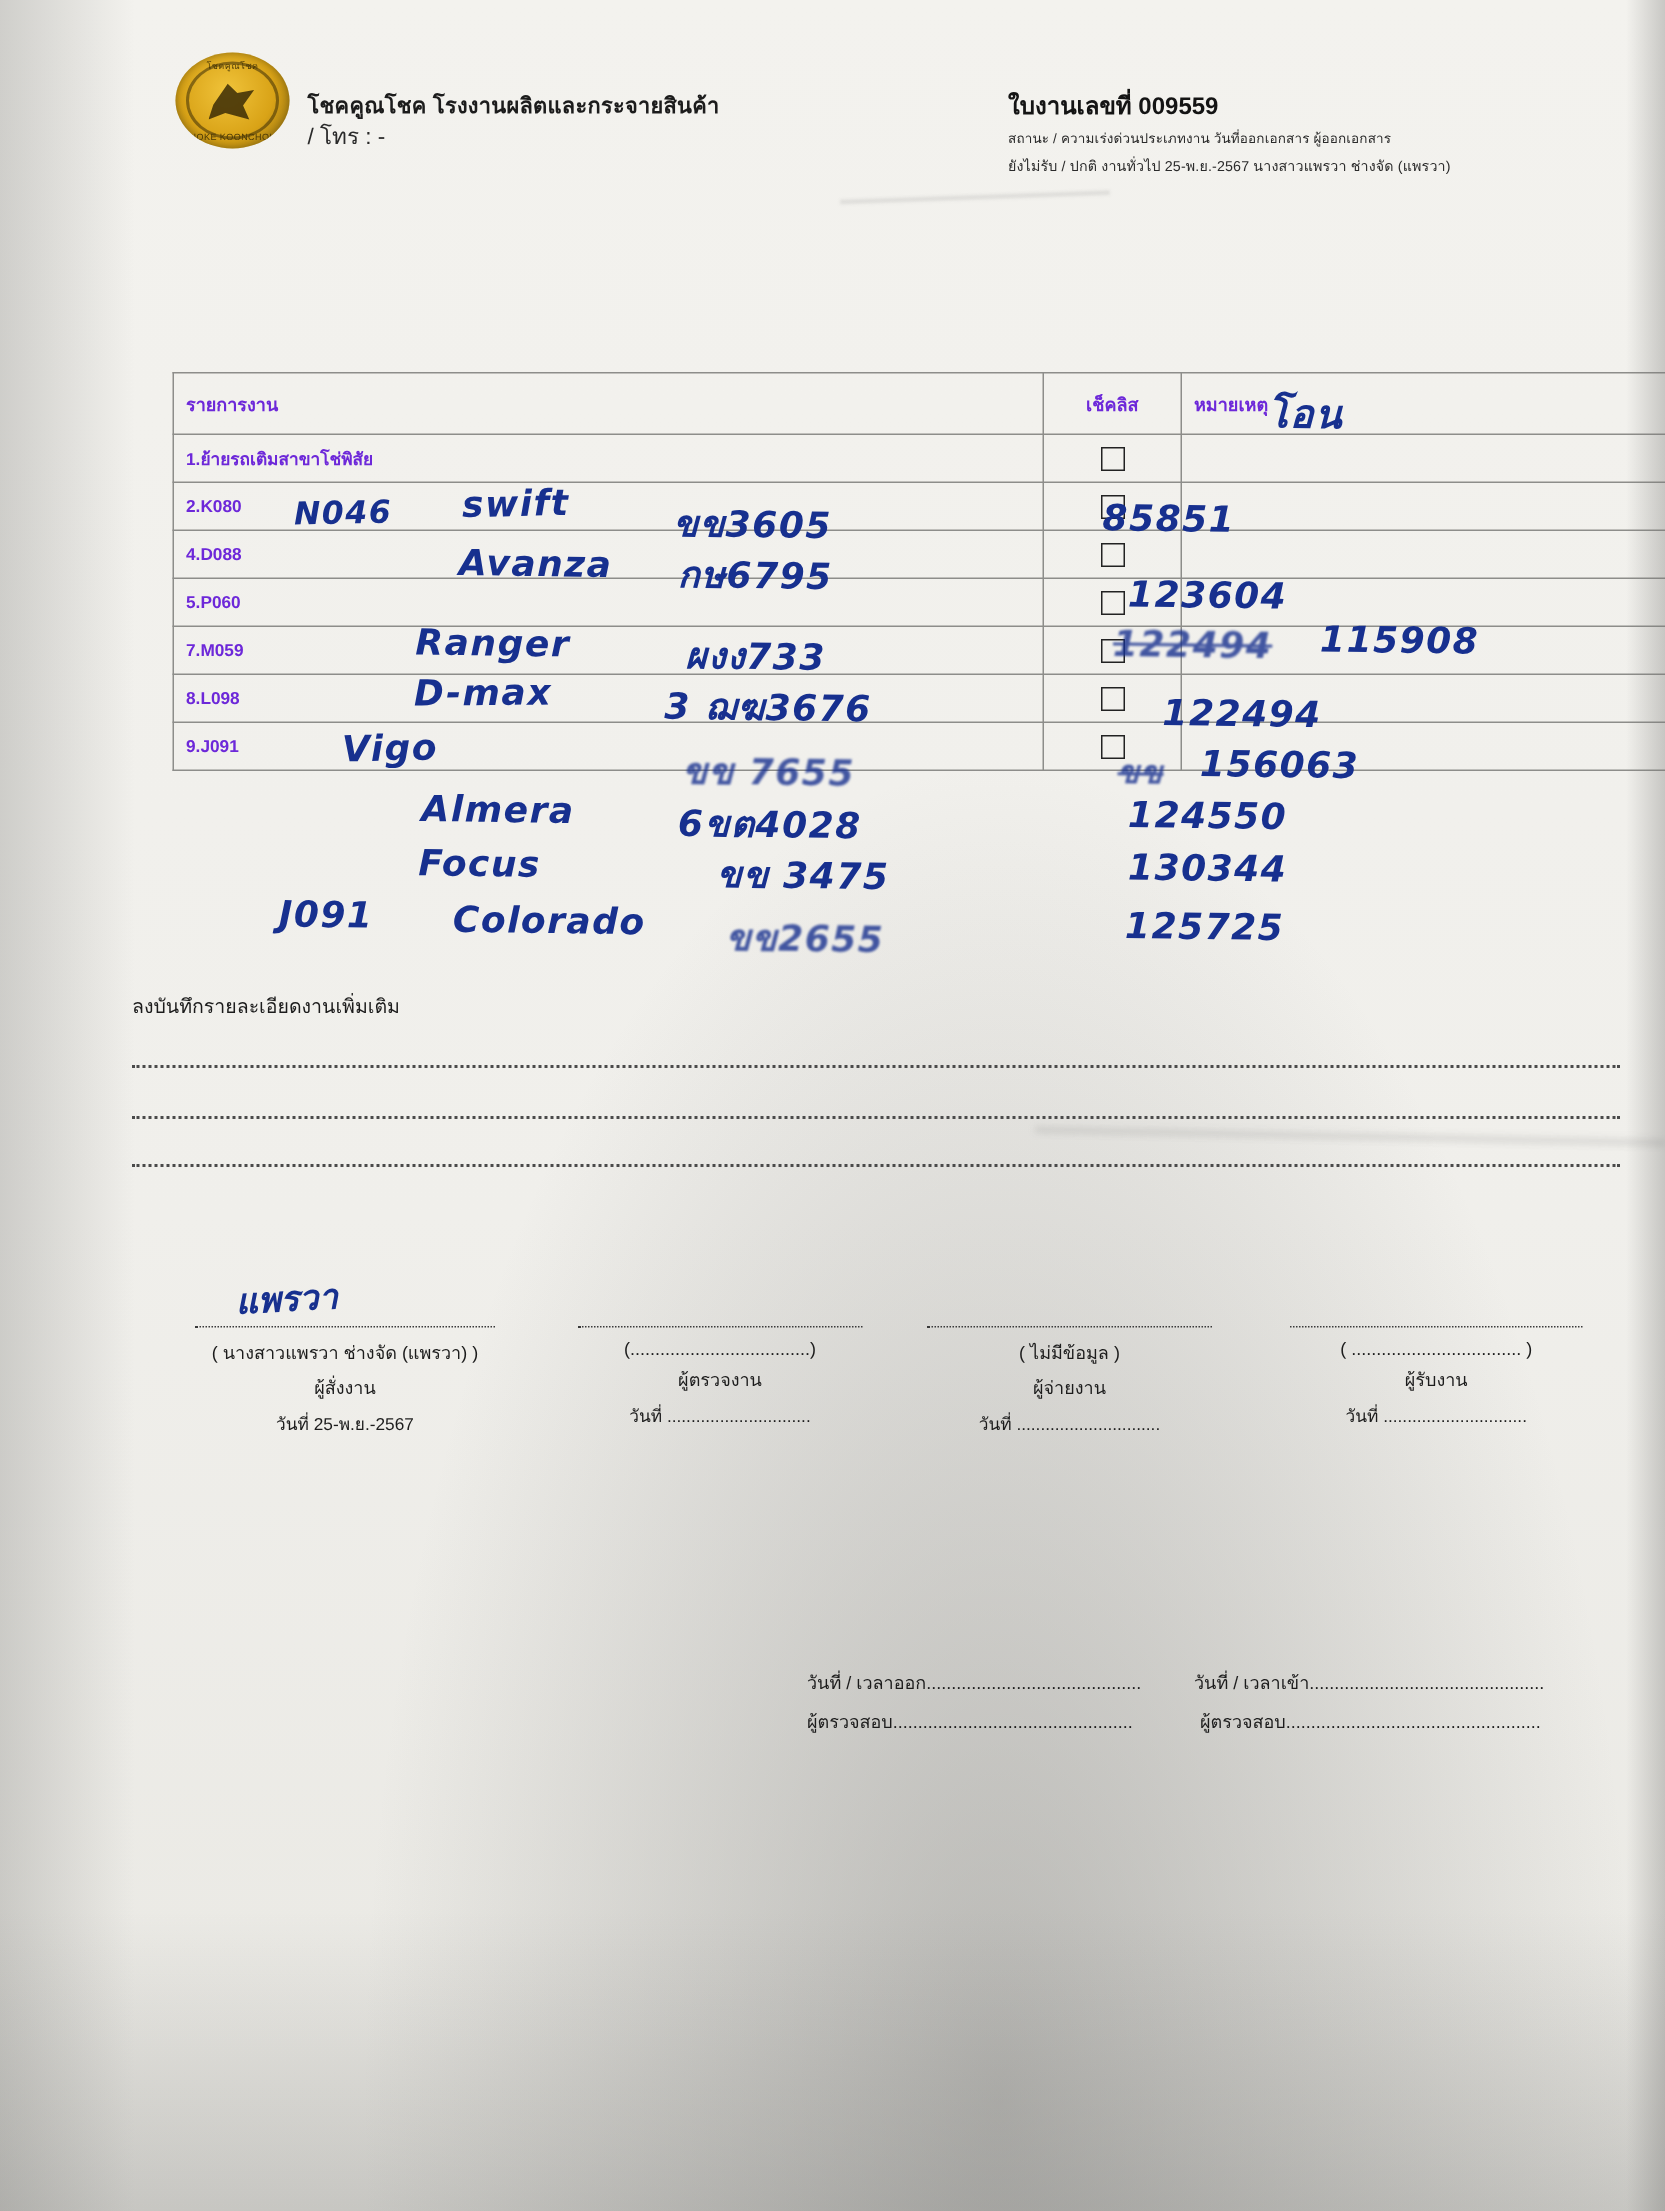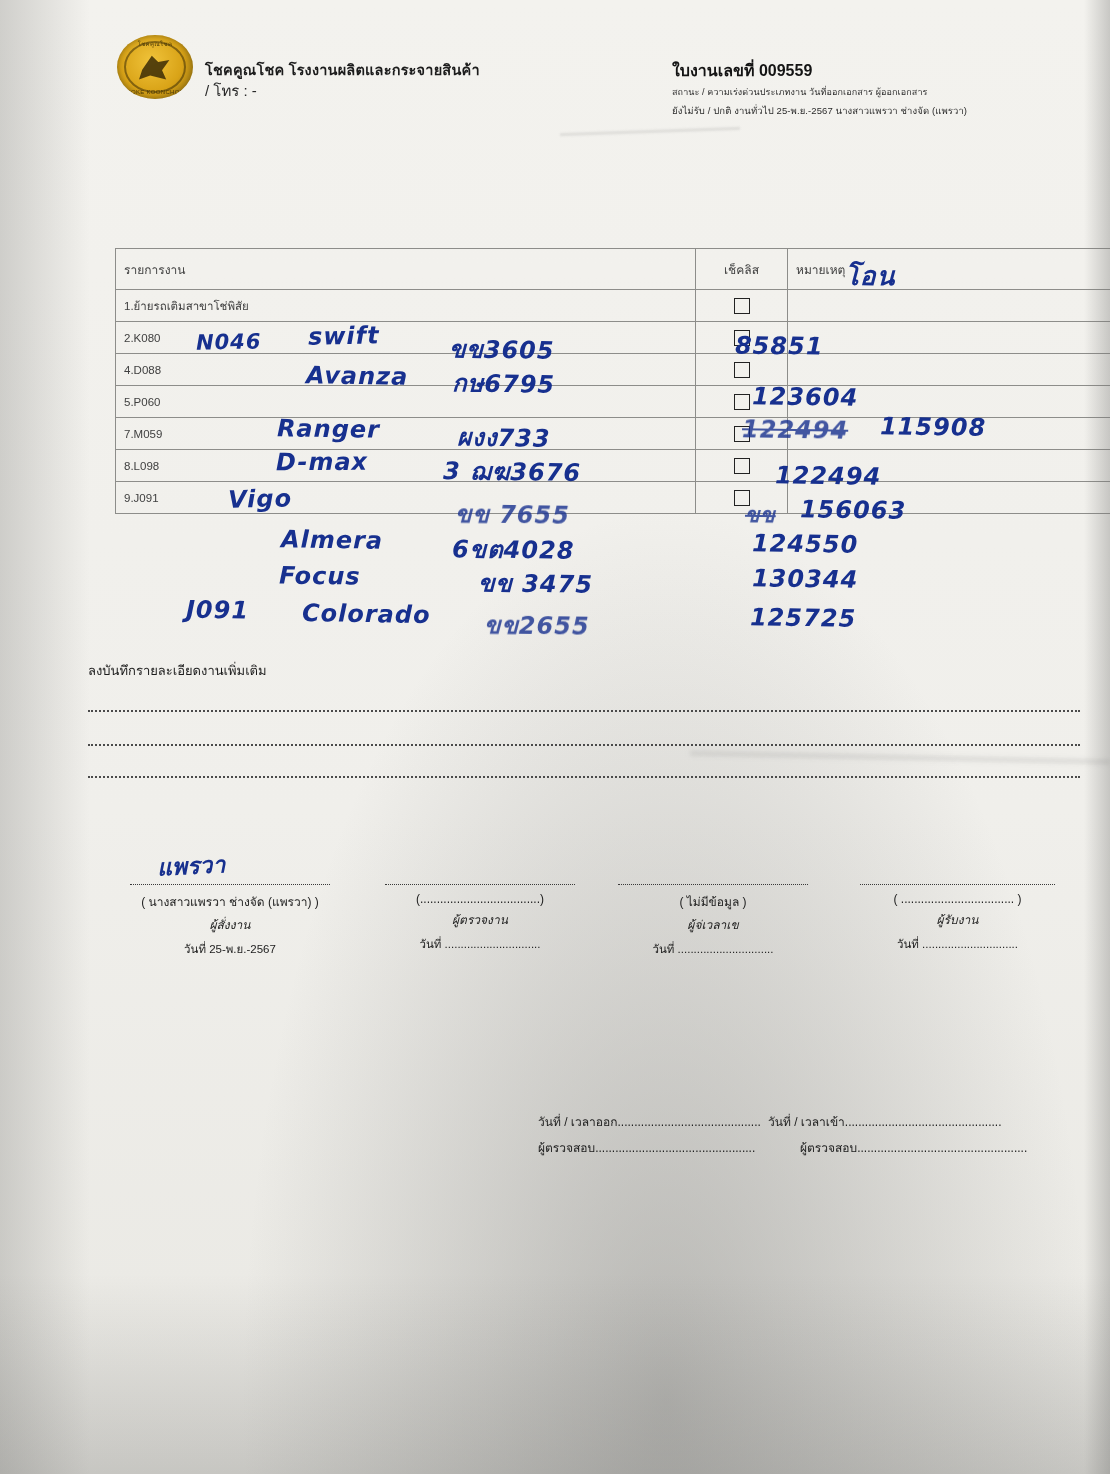--- a/index.html
+++ b/index.html
@@ -117,24 +117,24 @@
   #job-table {
     position: absolute;
     left: 115px; top: 248px;
     width: 945px;
     border-collapse: collapse;
     table-layout: fixed;
   }
   #job-table td, #job-table th {
     border: 1px solid #8d8d8a;
     font-size: 11.5px;
-    color: #404040;
+    color: #6d28d9;
     padding: 0 8px;
     text-align: left;
-    font-weight: normal;
+    font-weight: bold;
     vertical-align: middle;
     position: relative;
   }
   #job-table .th-row td { height: 40px; font-size: 12px; }
   #job-table .row td { height: 31px; }
   .col-desc { width: 563px; }
   .col-chk  { width: 75px; text-align: center !important; }
   .col-note { width: 307px; }
   .checkbox {
     display: inline-block; width: 14px; height: 14px;
@@ -171,40 +171,40 @@
     border-top: 2px dotted #4a4a4a;
   }
   #dl1 { top: 710px; }
   #dl2 { top: 744px; }
   #dl3 { top: 776px; }
 
   
   .sig-block { position: absolute; text-align: center; font-size: 12px; color: #1c1c1c; }
   .sig-rule { border-top: 1.5px dotted #3a3a3a; width: 100%; height: 1px; }
   .sig-name { margin-top: 6px; }
-  .sig-role { margin-top: 4px; font-style: italic; }
+  .sig-role { margin-top: 4px; }
   .sig-date { margin-top: 6px; font-size: 11.5px; }
   #sig1 { left: 130px; top: 884px; width: 200px; }
   #sig2 { left: 385px; top: 884px; width: 190px; }
   #sig3 { left: 618px; top: 884px; width: 190px; }
   #sig4 { left: 860px; top: 884px; width: 195px; }
   #sig-hand {
     position: absolute; left: 157px; top: 848px;
     font-family: "DejaVu Sans", sans-serif; font-style: italic; font-weight: 700;
     font-size: 23px; color: #17308f; transform: rotate(-3deg);
   }
 
   
   #permit-title {
     position: absolute; left: 618px; top: 1078px;
     font-size: 12.5px; color: #1c1c1c;
   }
   .permit-line { position: absolute; font-size: 12px; color: #1c1c1c; }
   #pl1 { left: 538px; top: 1112px; }
-  #pl2 { left: 768px; top: 1112px; text-align: right; }
+  #pl2 { left: 796px; top: 1112px; text-align: right; }
   #pl3 { left: 538px; top: 1138px; }
   #pl4 { left: 800px; top: 1138px; text-align: center; }
 </style>
 </head>
 <body>
 
 <div id="paper"></div>
 <div class="crease" id="crease-top"></div>
 <div class="crease" id="crease-mid"></div>
 
@@ -321,21 +321,21 @@
   </div>
   <div class="sig-block" id="sig2">
     <div class="sig-rule"></div>
     <div class="sig-name">(....................................)</div>
     <div class="sig-role">ผู้ตรวจงาน</div>
     <div class="sig-date">วันที่ ..............................</div>
   </div>
   <div class="sig-block" id="sig3">
     <div class="sig-rule"></div>
     <div class="sig-name">( ไม่มีข้อมูล )</div>
-    <div class="sig-role">ผู้จ่เวลาเข</div>
+    <div class="sig-role">ผู้จ่ายงาน</div>
     <div class="sig-date">วันที่ ..............................</div>
   </div>
   <div class="sig-block" id="sig4">
     <div class="sig-rule"></div>
     <div class="sig-name">( .................................. )</div>
     <div class="sig-role">ผู้รับงาน</div>
     <div class="sig-date">วันที่ ..............................</div>
   </div>
 
   <div class="permit-line" id="pl1">วันที่ / เวลาออก...........................................</div>

